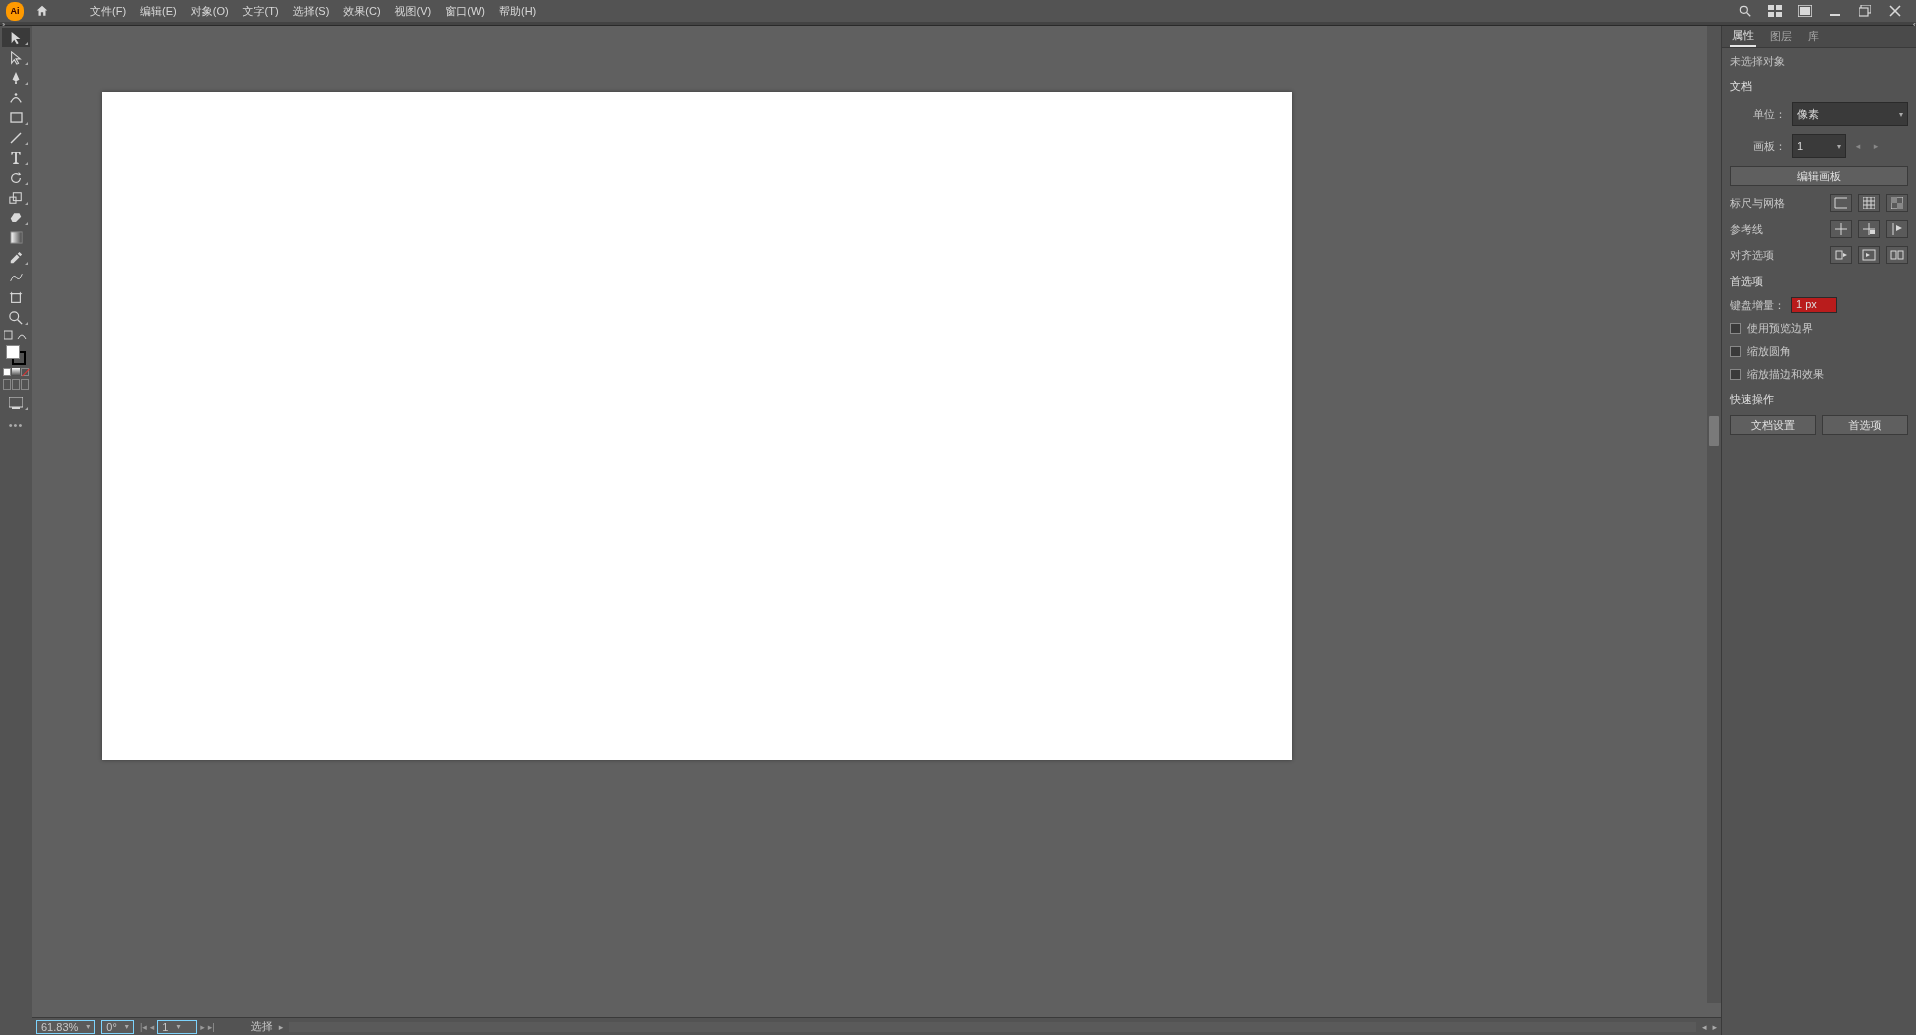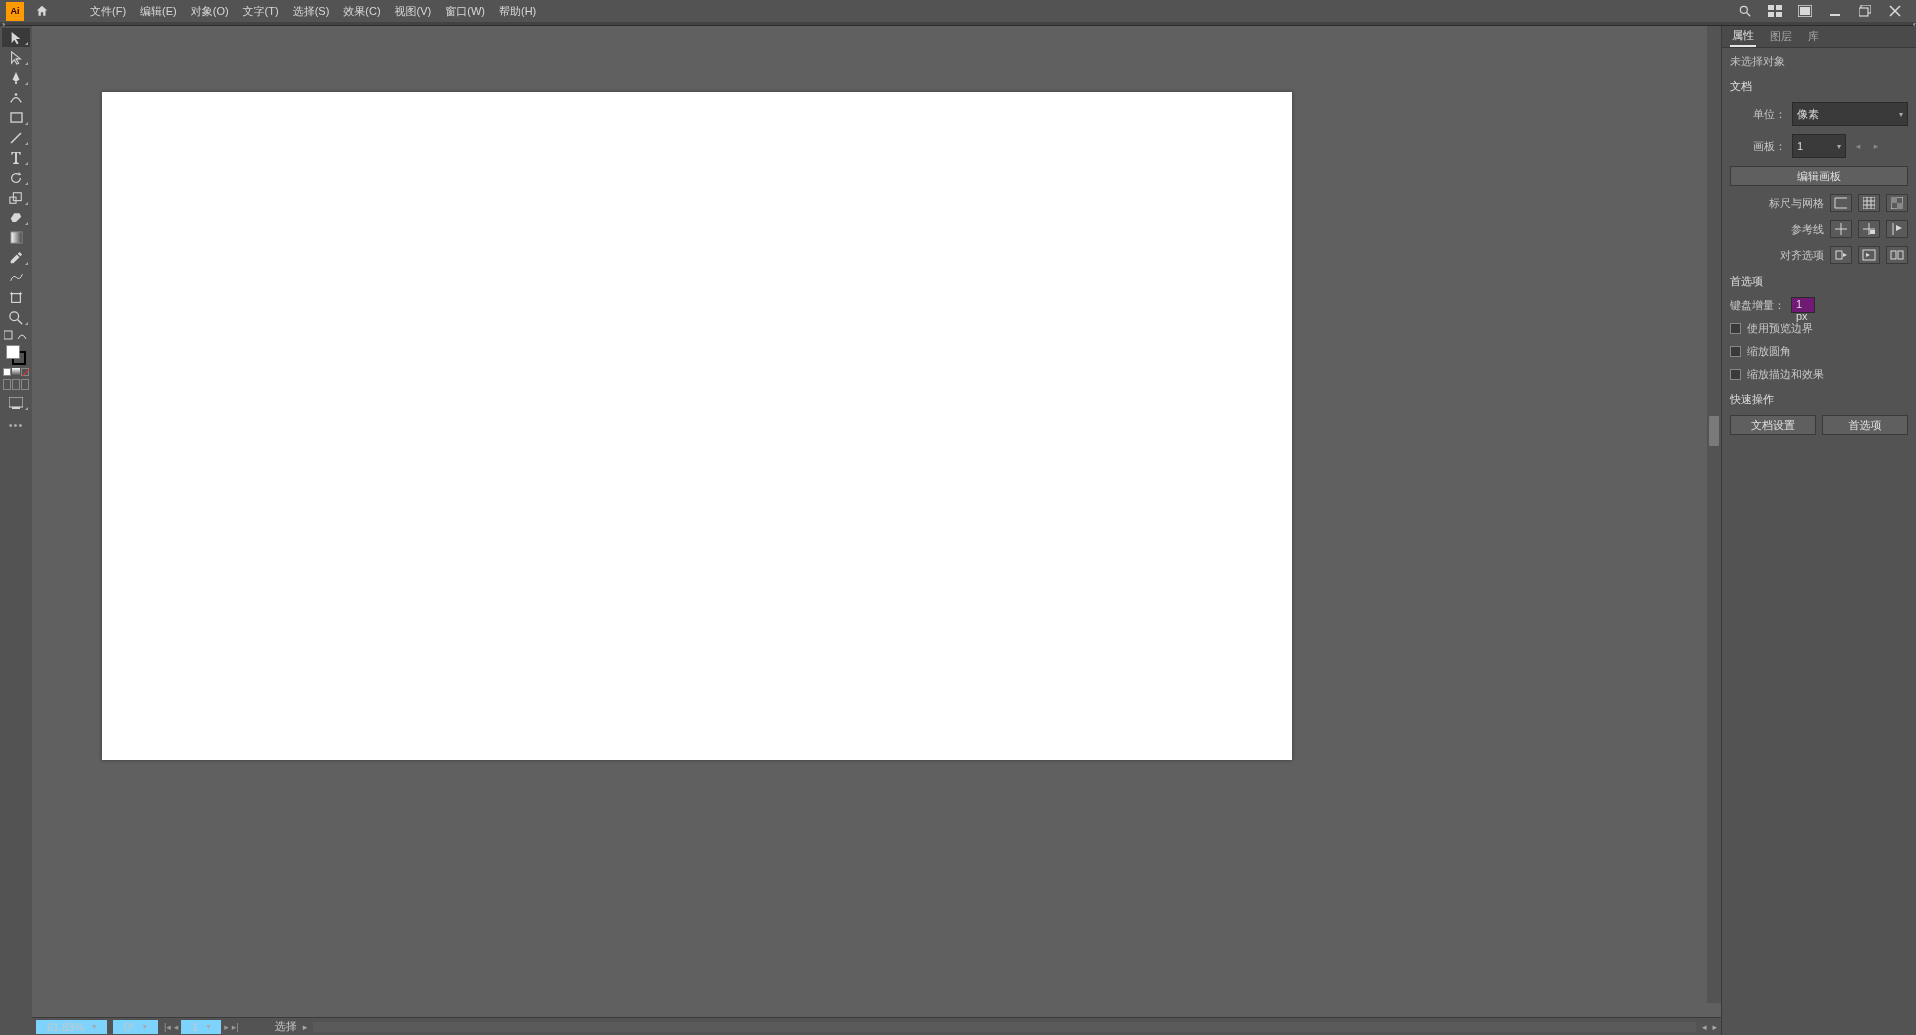--- a/index.html
+++ b/index.html
@@ -1,21 +1,21 @@
 <!DOCTYPE html>
 <html><head>
 <meta charset="utf-8">
 <style>
 * { margin: 0; padding: 0; box-sizing: border-box; font-family: "Microsoft YaHei", "PingFang SC", sans-serif; user-select: none; }
 html, body { width: 1916px; height: 1035px; overflow: hidden; background: #323232; color: #c8c8c8; font-size: 11px; }
 .app { display: flex; flex-direction: column; width: 100%; height: 100%; }
 
 
 .menubar { height: 22px; background: #535353; display: flex; align-items: center; padding: 0 6px; gap: 10px; }
-.menubar .ai-logo { width: 18px; height: 19px; background: #ff9a00; color: #330000; font-weight: bold; font-size: 9px; display: flex; align-items: center; justify-content: center; border-radius: 0; }
+.menubar .ai-logo { width: 18px; height: 19px; background: #ff9a00; color: #330000; font-weight: bold; font-size: 9px; display: flex; align-items: center; justify-content: center; border-radius: 8px; }
 .menubar .home-icon { width: 16px; height: 16px; display: flex; align-items: center; justify-content: center; }
 .menubar .menus { display: flex; gap: 2px; margin-left: 24px; }
 .menubar .menu-item { padding: 2px 6px; color: #d8d8d8; cursor: default; }
 .menubar .spacer { flex: 1; }
 .menubar .right-icons { display: flex; gap: 12px; align-items: center; margin-right: 6px; }
 .icon-btn { width: 18px; height: 18px; display: flex; align-items: center; justify-content: center; color: #c8c8c8; }
 
 
 .controlbar { height: 4px; background: #434343; border-bottom: 1px solid #2a2a2a; position: relative; }
 .controlbar .chevrons { position: absolute; left: 2px; top: -2px; font-size: 8px; color: #aaa; letter-spacing: -2px; }
@@ -41,21 +41,21 @@
 
 .docarea { flex: 1; display: flex; flex-direction: column; background: #323232; min-width: 0; }
 .tabbar { height: 24px; background: #434343; display: flex; align-items: center; }
 .doctab { height: 24px; background: #535353; display: flex; align-items: center; padding: 0 8px; gap: 8px; color: #d8d8d8; border-right: 1px solid #3a3a3a; }
 .doctab .close { color: #c0c0c0; font-size: 12px; }
 .canvas-wrap { flex: 1; position: relative; background: #606060; overflow: hidden; }
 .artboard { position: absolute; left: 70px; top: 66px; width: 1190px; height: 668px; background: #fff; box-shadow: 0 0 4px rgba(0,0,0,.4); }
 .vscroll { position: absolute; right: 0; top: 0; bottom: 14px; width: 14px; background: #535353; }
 .vscroll .thumb { position: absolute; left: 2px; right: 2px; top: 390px; height: 30px; background: #7a7a7a; border-radius: 1px; }
 .statusbar { height: 18px; background: #535353; display: flex; align-items: center; gap: 6px; padding: 0 4px; color: #c8c8c8; border-top: 1px solid #3a3a3a; }
-.statusbar .field { background: #5a5a5a; border: 7px solid #7dd3fc; padding: 0 4px; height: 14px; line-height: 12px; display: flex; align-items: center; gap: 4px; }
+.statusbar .field { background: #5a5a5a; border: 1px solid #7dd3fc; padding: 0 4px; height: 14px; line-height: 12px; display: flex; align-items: center; gap: 4px; }
 .statusbar .dd::after { content: "▾"; font-size: 8px; margin-left: 4px; color: #aaa; }
 .statusbar .nav { display: flex; align-items: center; gap: 3px; }
 .statusbar .nav span { font-size: 9px; color: #999; }
 .statusbar .play { font-size: 9px; color: #aaa; }
 .hscroll-track { flex: 1; height: 10px; background: #5a5a5a; position: relative; }
 
 
 .rightpanel { width: 195px; background: #535353; display: flex; flex-direction: column; border-left: 1px solid #3a3a3a; }
 .panel-tabs { height: 22px; display: flex; align-items: center; gap: 12px; padding: 0 8px; border-bottom: 1px solid #3a3a3a; background: #4a4a4a; }
 .panel-tabs .ptab { color: #a8a8a8; padding: 2px 2px; }
@@ -63,29 +63,29 @@
 .panel-body { flex: 1; padding: 6px 8px; display: flex; flex-direction: column; gap: 8px; overflow: hidden; }
 .section-title { color: #e0e0e0; margin-top: 2px; }
 .no-sel { color: #c0c0c0; }
 .row { display: flex; align-items: center; gap: 6px; }
 .row label { width: 56px; text-align: right; color: #c8c8c8; }
 .row .sel, .row .inp { flex: 1; background: #3a3a3a; border: 1px solid #2a2a2a; color: #ddd; height: 24px; padding: 0 4px; display: flex; align-items: center; justify-content: space-between; }
 .row .sel::after { content: "▾"; font-size: 8px; color: #aaa; }
 .row .navbtn { width: 12px; color: #888; text-align: center; font-size: 9px; }
 .btn { background: #5f5f5f; border: 1px solid #3a3a3a; color: #e0e0e0; height: 20px; display: flex; align-items: center; justify-content: center; }
 .btn.full { width: 100%; }
-.icon-row { display: flex; gap: 6px; align-items: center; text-align: right; }
+.icon-row { display: flex; gap: 6px; align-items: center; }
 .icon-row .lbl { flex: 1; color: #c8c8c8; }
 .icon-row .sq { width: 22px; height: 18px; background: #5a5a5a; border: 1px solid #3a3a3a; display: flex; align-items: center; justify-content: center; }
 .chk { display: flex; align-items: center; gap: 6px; color: #c8c8c8; }
 .chk .box { width: 11px; height: 11px; border: 1px solid #888; background: #3a3a3a; }
 .two-btn { display: flex; gap: 6px; }
 .two-btn .btn { flex: 1; }
 .kbd-row { display: flex; align-items: center; gap: 6px; }
-.kbd-row .inp2 { width: 24px; background: #701a75; border: 1px solid #2a2a2a; color: #ddd; height: 16px; padding: 0 4px; }
+.kbd-row .inp2 { width: 46px; background: #b91c1c; border: 1px solid #2a2a2a; color: #ddd; height: 16px; padding: 0 4px; }
 
 svg { display: block; }
 </style>
 </head>
 <body>
 
 <div class="app">
 
   <div class="menubar">
     <div class="ai-logo">Ai</div>

